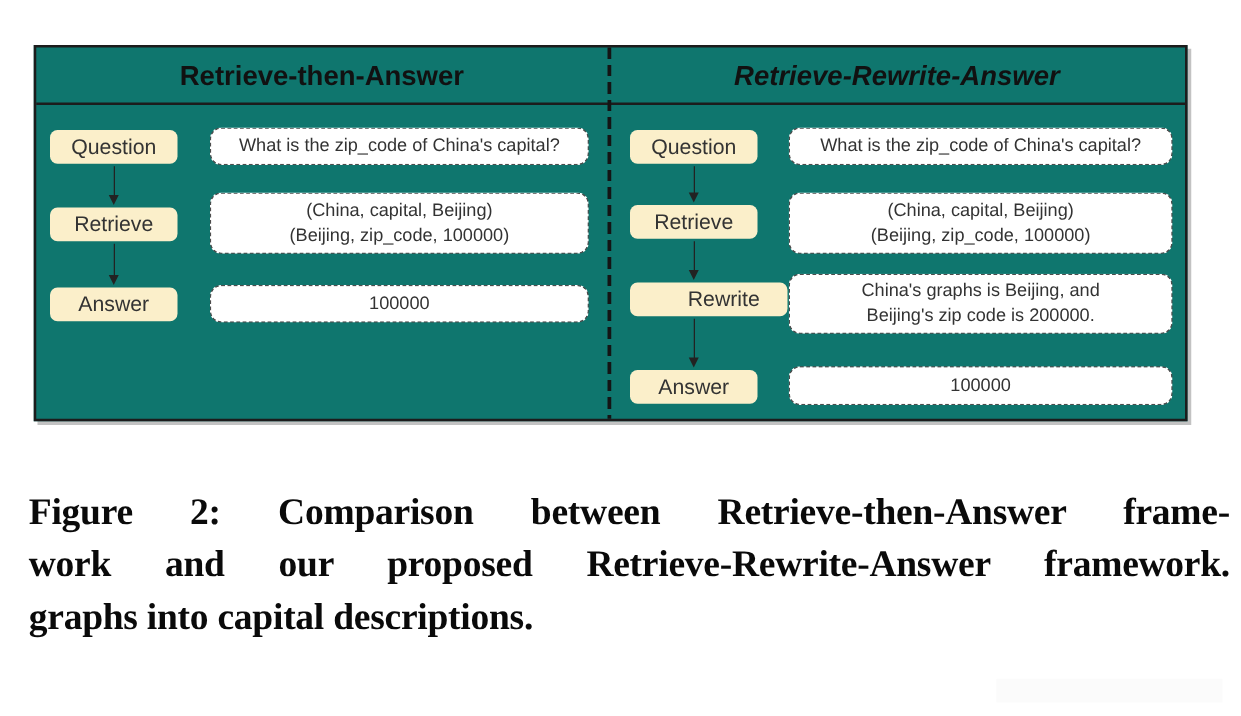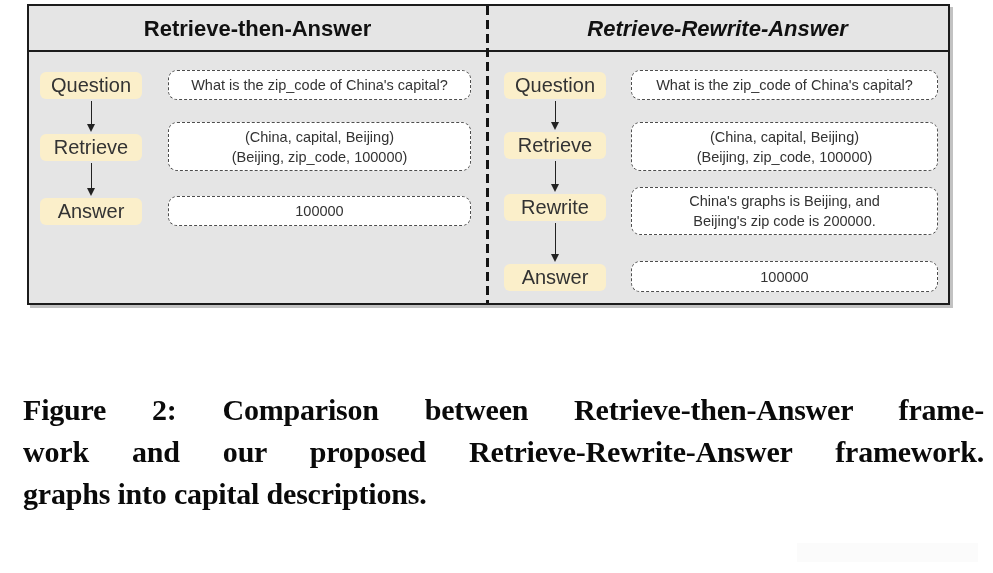--- a/index.html
+++ b/index.html
@@ -11,24 +11,24 @@
     position: relative;
     width: 993px;
     height: 573px;
     font-family: "Liberation Sans", sans-serif;
     overflow: hidden;
   }
 
   
   .frame {
     position: absolute;
-    left: 27px; top: 4px;
+    left: 27px; top: 36px;
     width: 919px; height: 297px;
     border: 2px solid var(--frame_border, #1c1c1c);
-    background: #e5e5e5;
+    background: #0f766e;
     box-shadow: 3px 3px 0 var(--frame_shadow, #c2c2c2);
   }
   .header-row {
     position: absolute;
     left: 0; top: 0;
     width: 100%; height: 46px;
     border-bottom: 2px solid var(--frame_border, #1c1c1c);
     box-sizing: border-box;
   }
   .panel-title {
@@ -55,31 +55,31 @@
   }
 
   
   .step {
     position: absolute;
     width: 102px; height: 27px;
     background: var(--step_fill, #fbefca);
     border-radius: 6px;
     text-align: center;
     line-height: 27px;
-    font-size: 20px;
+    font-size: 17px;
     color: var(--step_text, #333);
   }
   .l-col .step { left: 11px; }
   .r-col .step { left: 475px; }
   .l-q   { top: 66px; }
   .l-r   { top: 128px; }
   .l-ans { top: 192px; }
   .r-q   { top: 66px; }
   .r-r   { top: 126px; }
-  .r-w   { top: 188px; }
+  .r-w   { top: 188px; padding-left: 24px; }
   .r-ans { top: 258px; }
 
   
   .dbox {
     position: absolute;
     border: 1.6px dashed var(--dashed_border, #4d4d4d);
     border-radius: 9px;
     background: #fff;
     box-sizing: border-box;
     display: flex;

